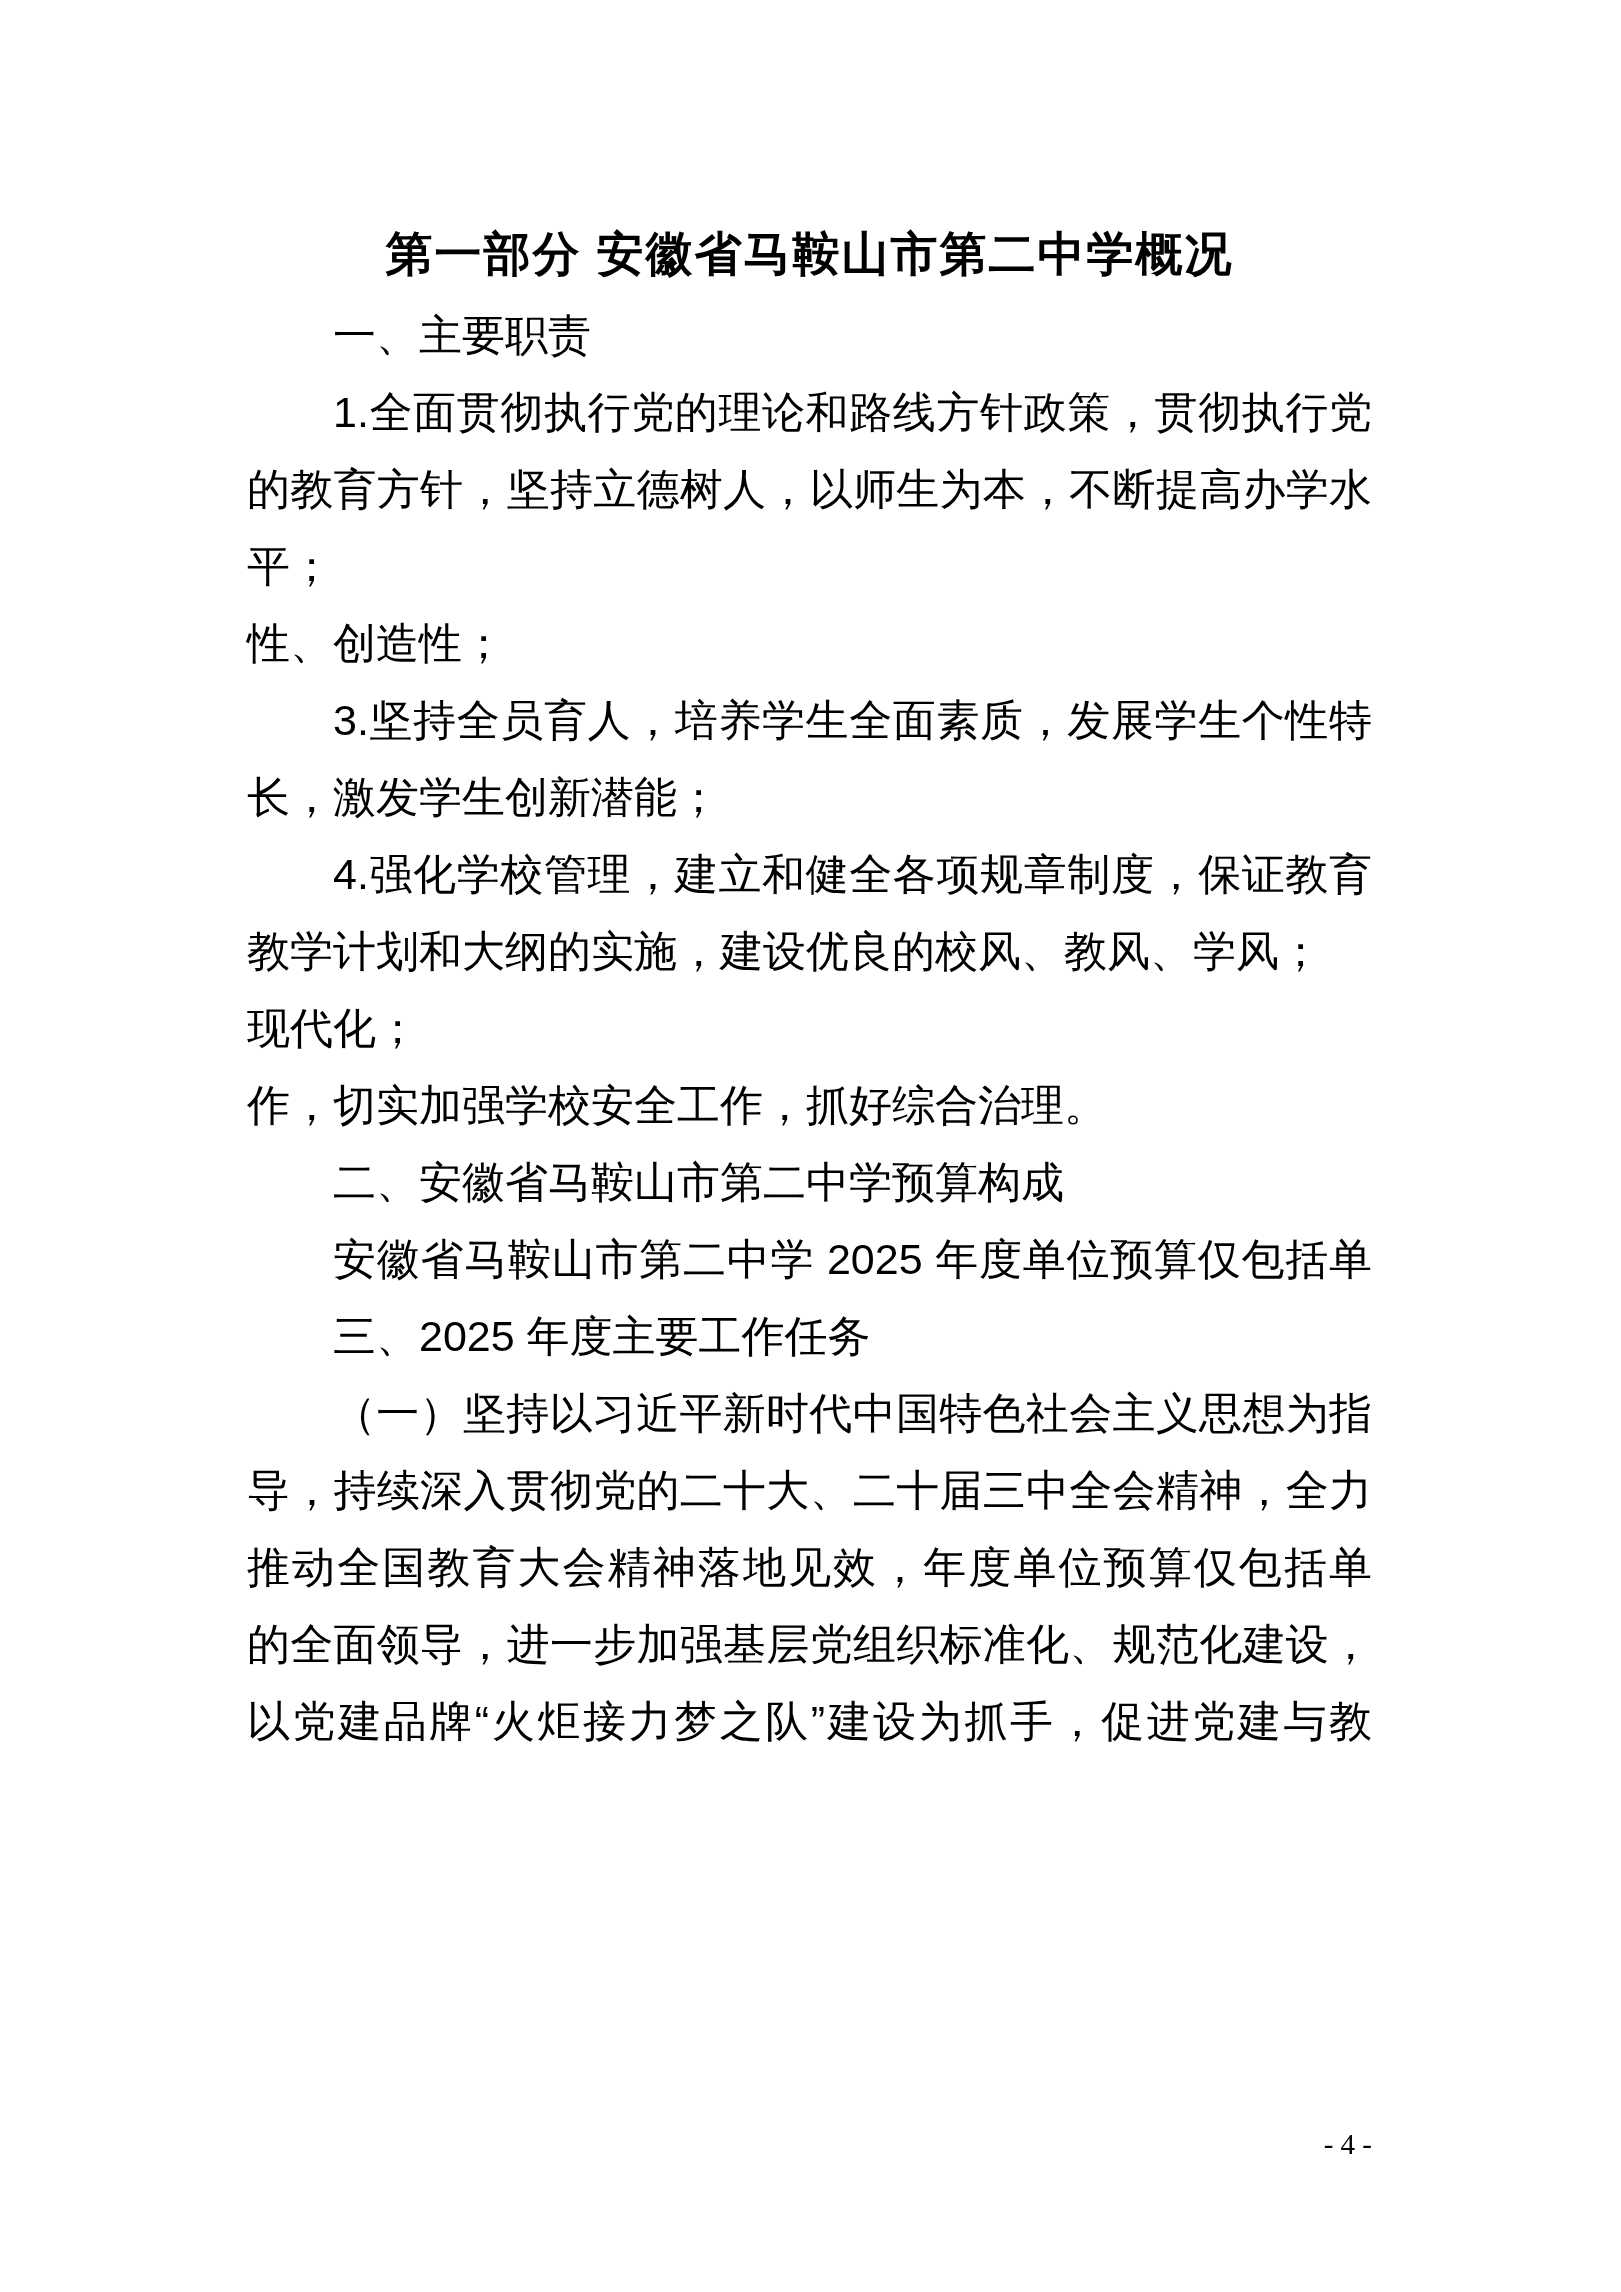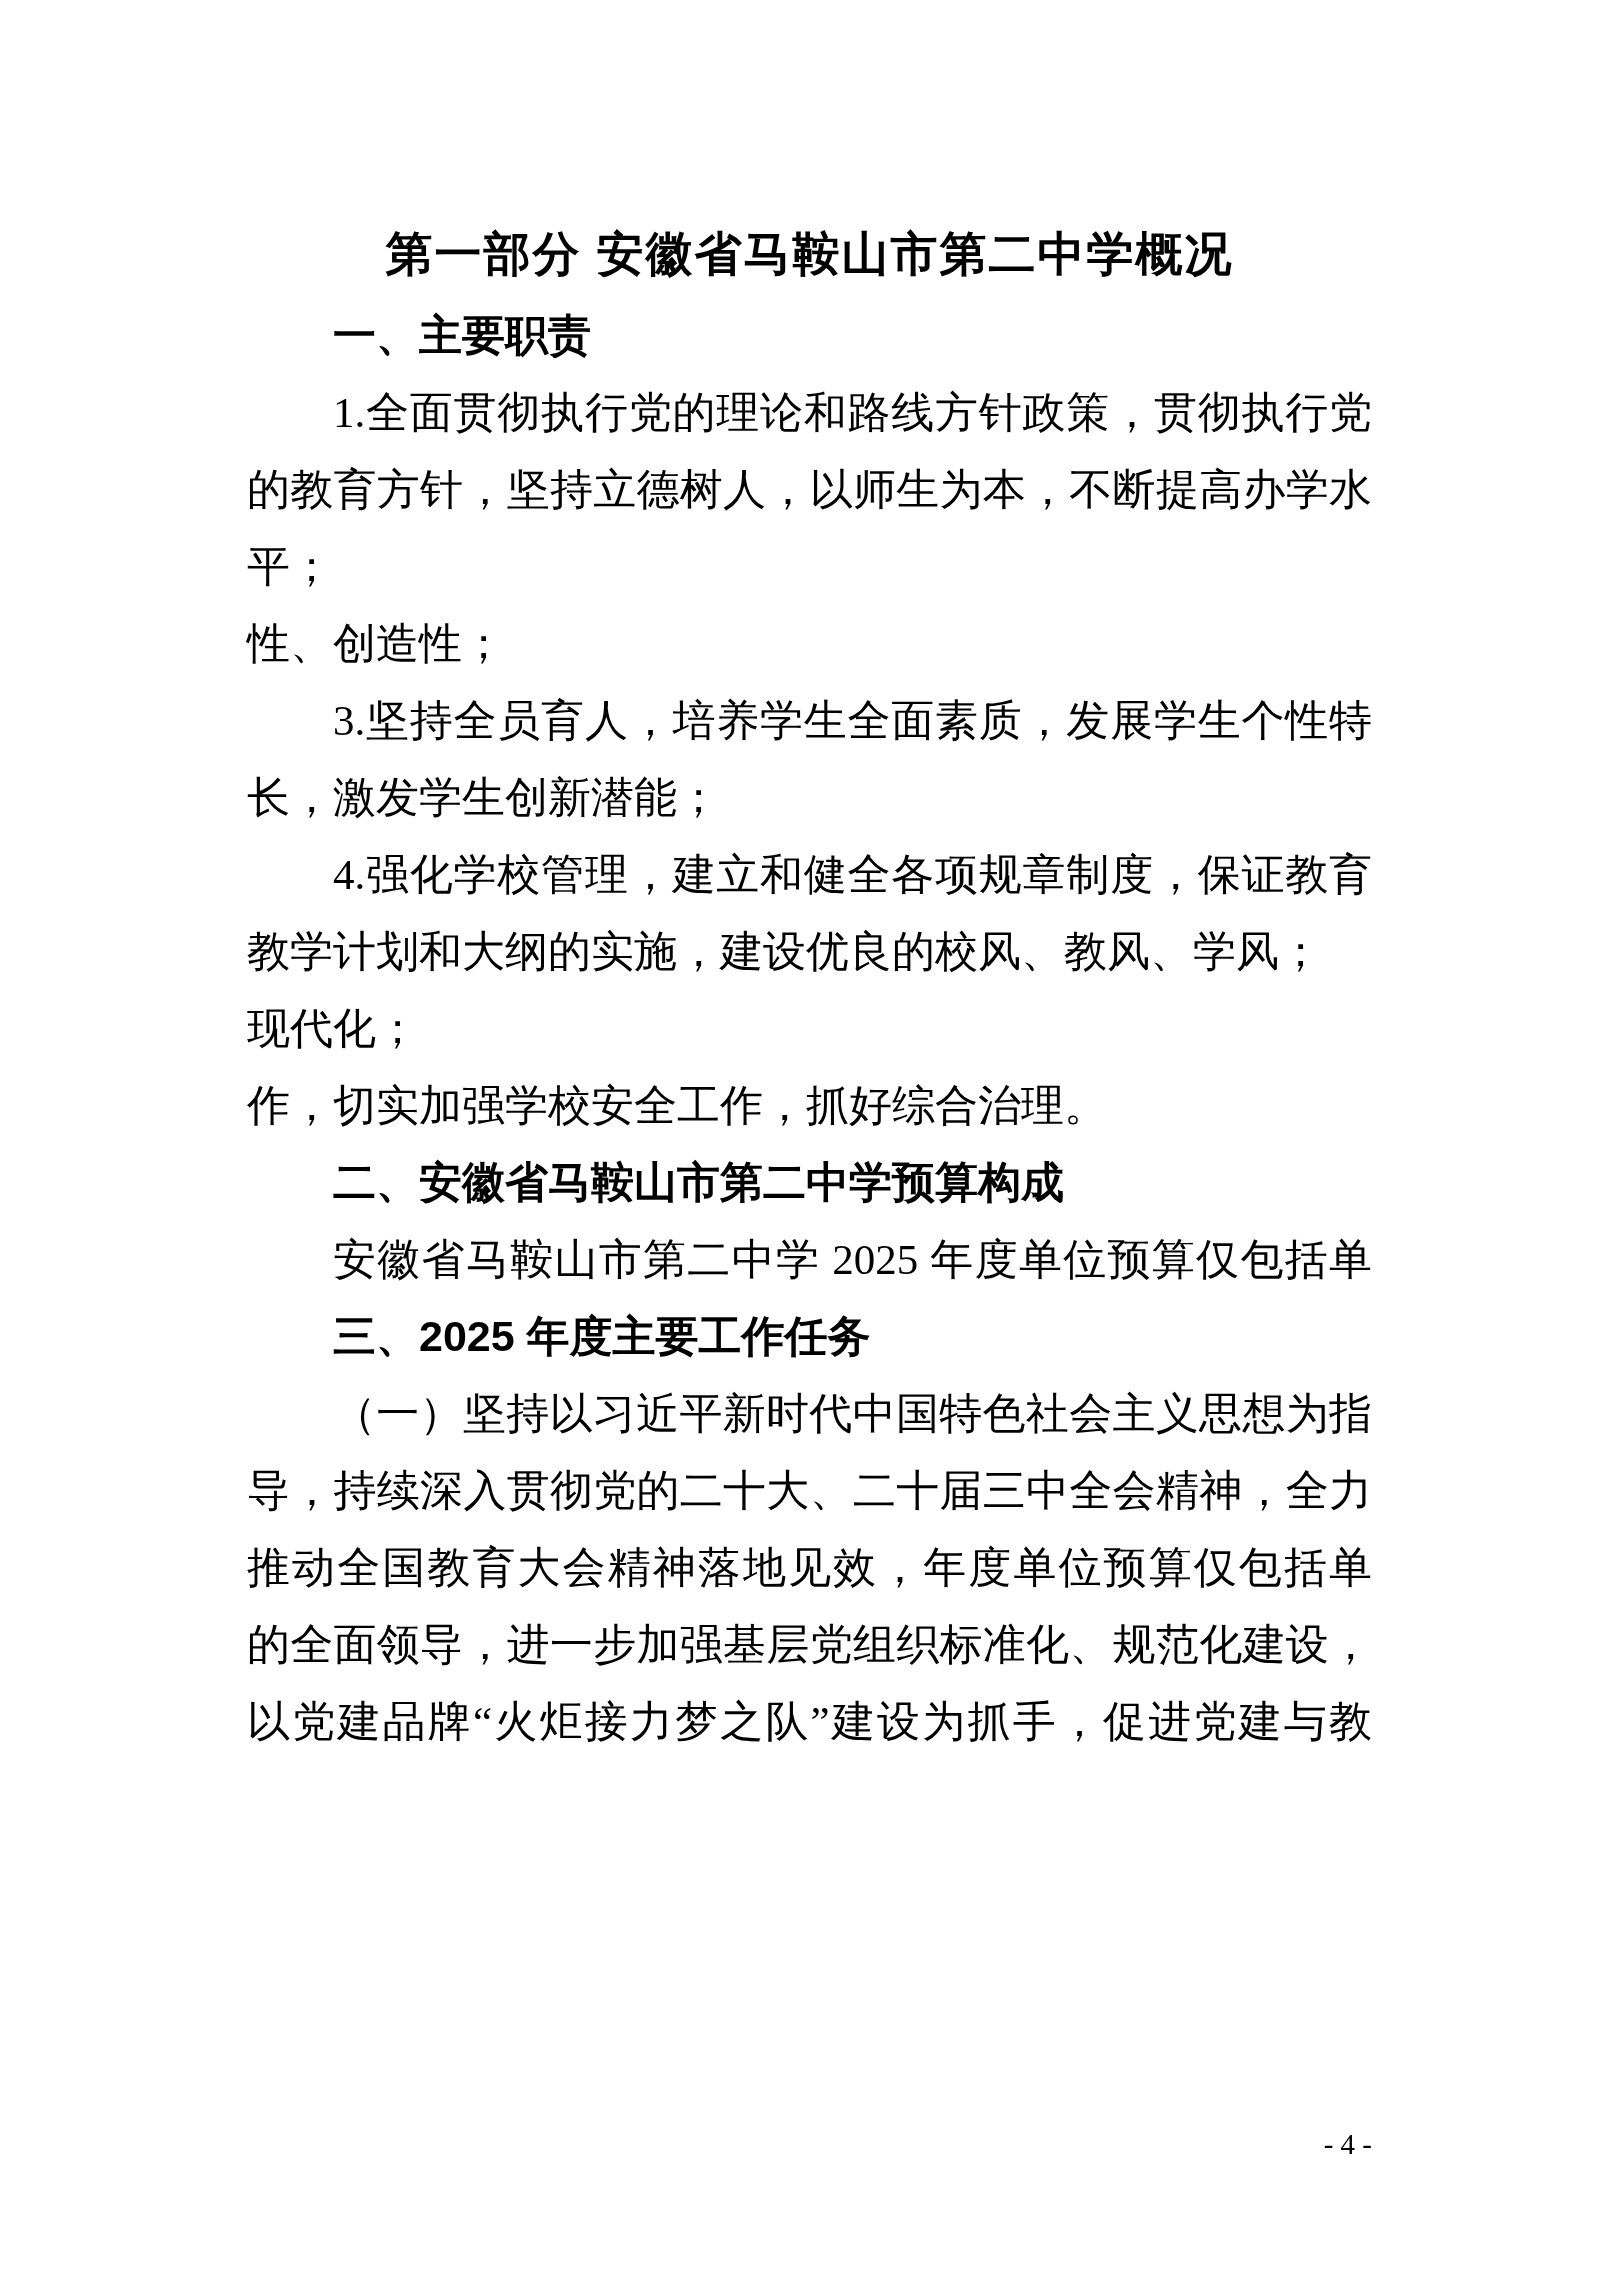--- a/index.html
+++ b/index.html
@@ -36,25 +36,25 @@
     white-space: nowrap;
   }
   .block {
     height: 77px;
     line-height: 77px;
     font-size: 43px;
     white-space: nowrap;
   }
   .heading {
     font-family: "Liberation Sans", "DejaVu Sans", sans-serif;
-    font-weight: bold;
+    font-weight: normal;
     padding-left: 86px;
   }
   .line {
-    font-family: Liberation Serif, serif;
+    font-family: Liberation Sans, sans-serif;
     font-weight: normal;
   }
   .indent {
     padding-left: 86px;
   }
   .fill {
     white-space: normal;
     text-align: justify;
     text-align-last: justify;
     overflow: hidden;

